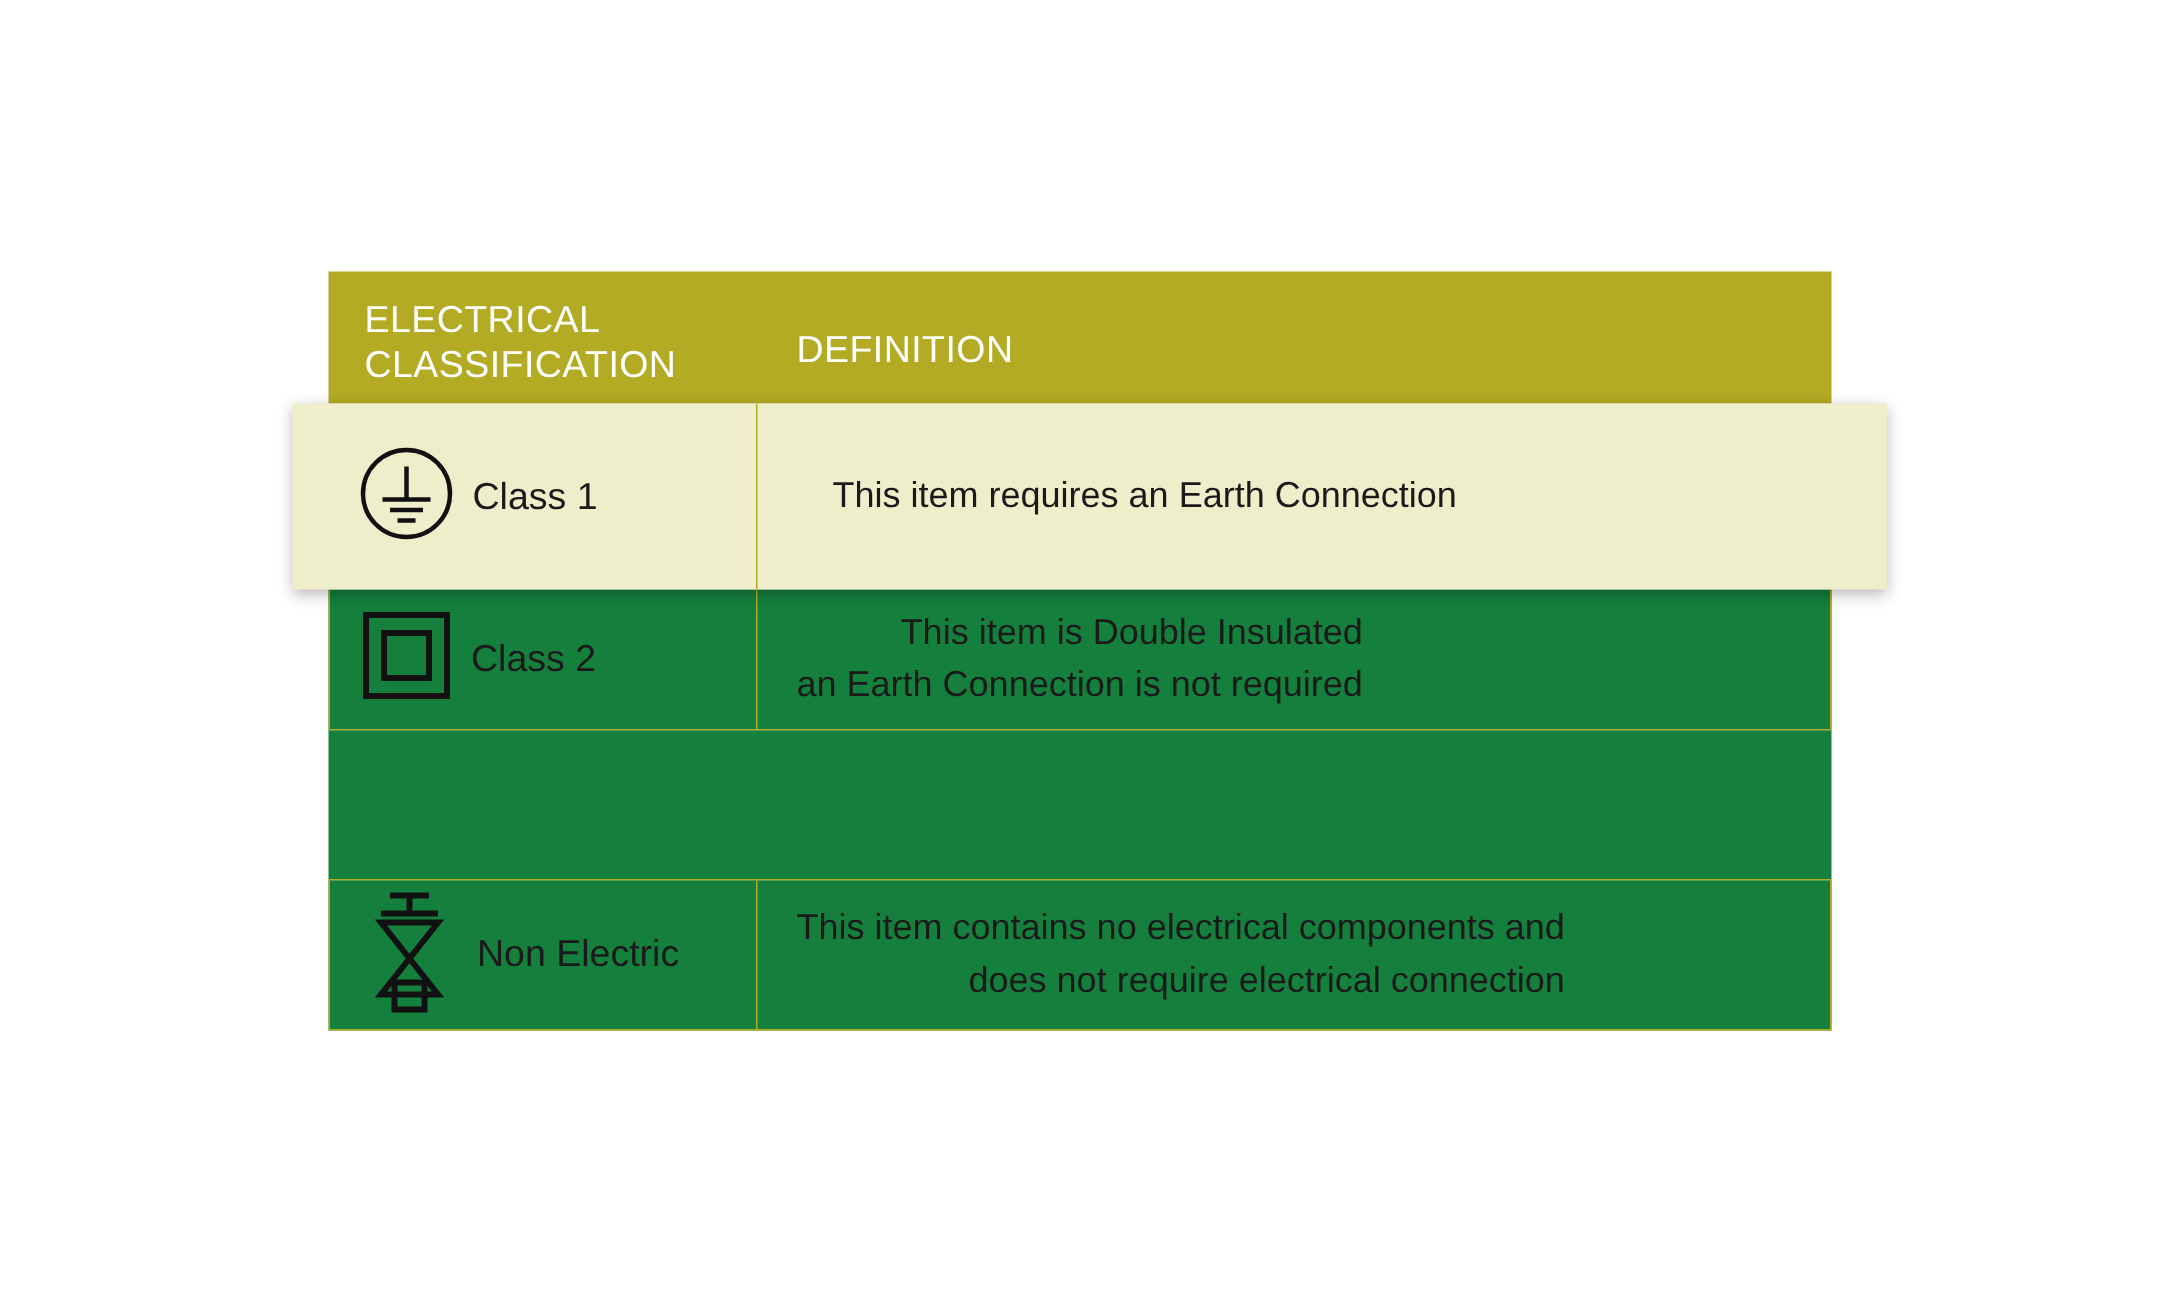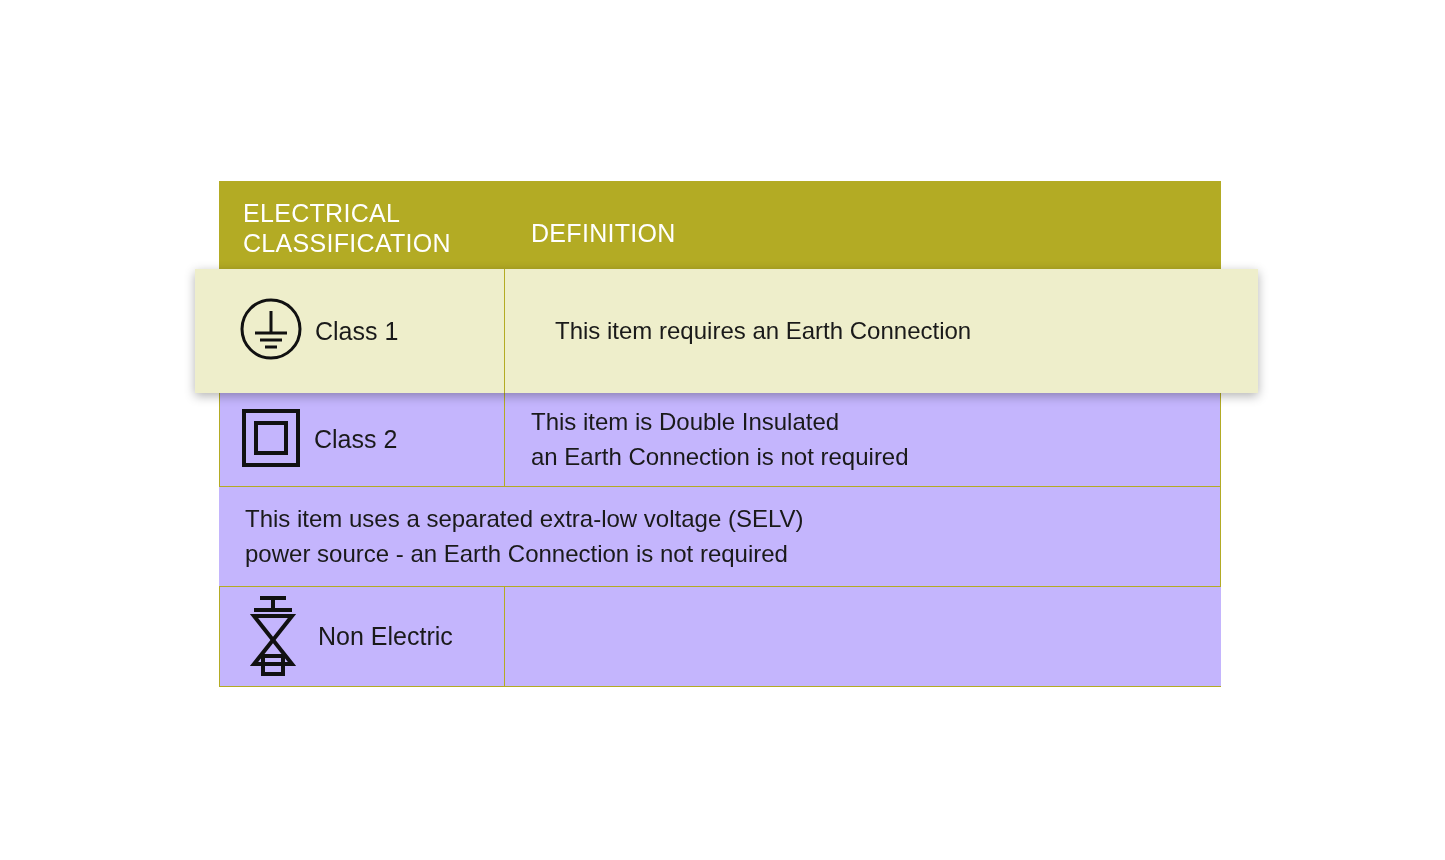--- a/index.html
+++ b/index.html
@@ -43,24 +43,25 @@
     white-space: pre-line;
   }
   .th-def {
     flex: 1;
     padding: 38px 0 0 26px;
   }
 
   
   .row {
     display: flex;
-    background: #c4b5fd;
+    background: #15803d;
     border-bottom: 1px solid #b3ab24;
     box-sizing: border-box;
     position: relative;
+    text-align: right;
   }
   .row .cell-class {
     width: 286px;
     border-left: 1px solid #b3ab24;
     border-right: 1px solid #b3ab24;
     box-sizing: border-box;
     display: flex;
     align-items: center;
     padding-left: 20px;
   }
@@ -149,40 +150,40 @@
       </span>
       <span class="class-label">Class 2</span>
     </div>
     <div class="cell-def">
       <span class="def-text">This item is Double Insulated
 an Earth Connection is not required</span>
     </div>
   </div>
 
   <div class="row row-3">
-    <div class="cell-def">
-      <span class="def-text">This item uses a separated extra-low voltage (SELV)
-power source - an Earth Connection is not required</span>
-    </div>
   </div>
 
   <div class="row row-4">
     <div class="cell-class">
       <span class="icon">
         <svg width="66" height="86" viewBox="0 0 66 86">
           <line x1="20" y1="6" x2="46" y2="6" stroke="#111" stroke-width="4"></line>
           <line x1="33" y1="6" x2="33" y2="18" stroke="#111" stroke-width="4"></line>
           <line x1="14" y1="18" x2="52" y2="18" stroke="#111" stroke-width="4"></line>
           <polygon points="14,24 52,24 33,48 " fill="none" stroke="#111" stroke-width="4"></polygon>
           <polygon points="14,72 52,72 33,48 " fill="none" stroke="#111" stroke-width="4"></polygon>
           <rect x="23" y="64" width="20" height="18" fill="none" stroke="#111" stroke-width="4"></rect>
         </svg>
       </span>
       <span class="class-label">Non Electric</span>
     </div>
+    <div class="cell-def">
+      <span class="def-text">This item contains no electrical components and
+ does not require electrical connection</span>
+    </div>
   </div>
 
   <div class="row-highlight">
     <div class="cell-class">
       <span class="icon">
         <svg width="64" height="64" viewBox="0 0 64 64">
           <circle cx="32" cy="32" r="29" fill="none" stroke="#111" stroke-width="3"></circle>
           <line x1="32" y1="14" x2="32" y2="36" stroke="#111" stroke-width="3"></line>
           <line x1="16" y1="36" x2="48" y2="36" stroke="#111" stroke-width="3"></line>
           <line x1="21" y1="43" x2="43" y2="43" stroke="#111" stroke-width="3"></line>

